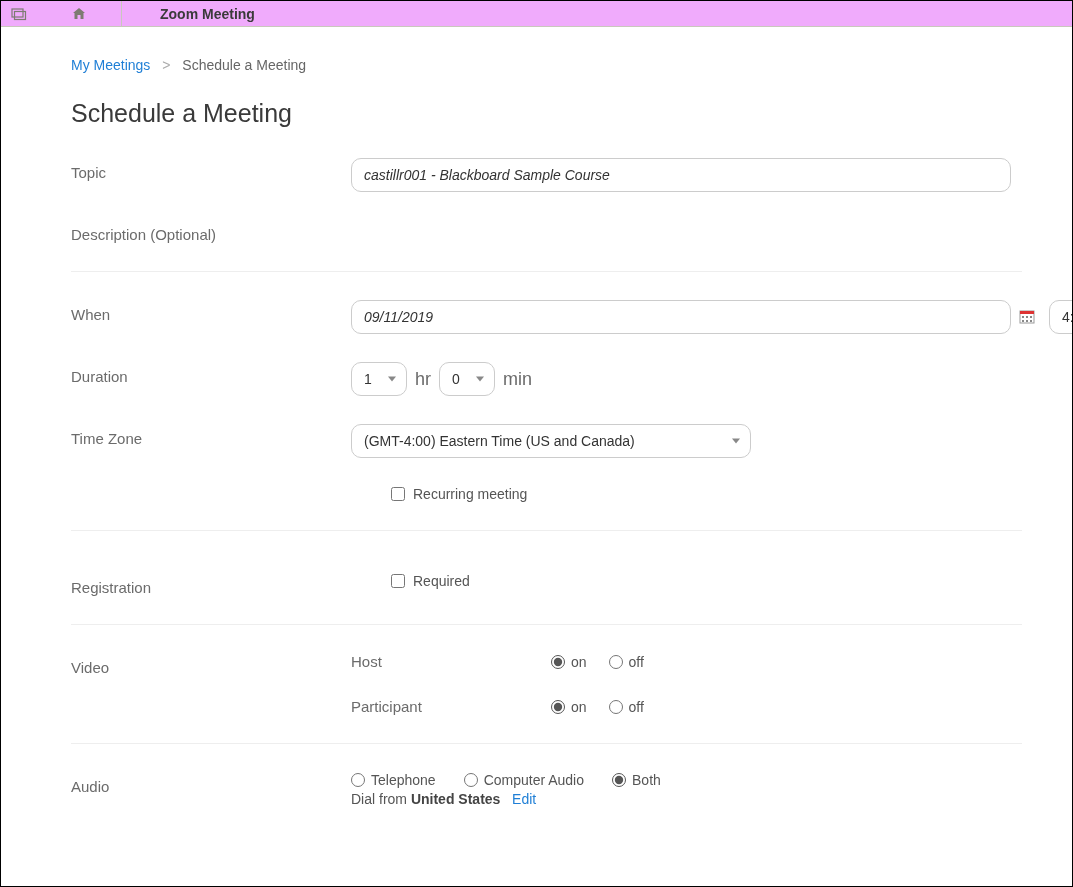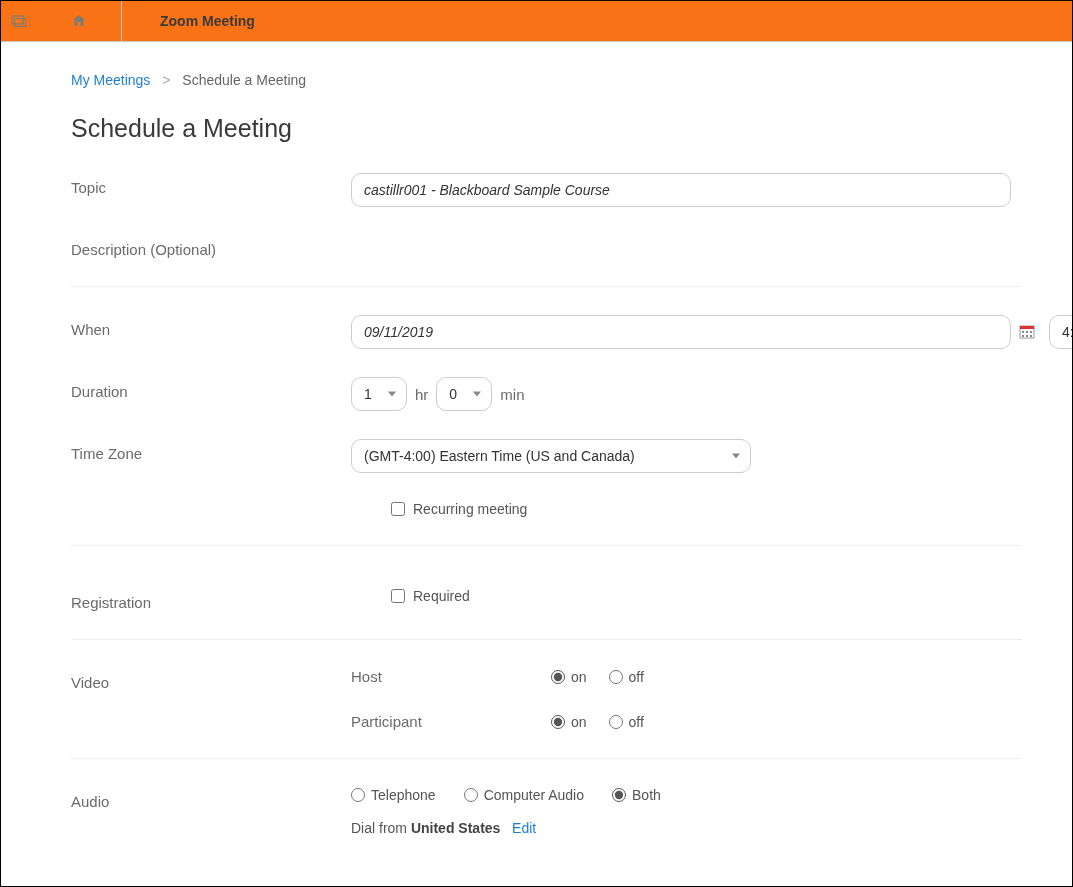--- a/index.html
+++ b/index.html
@@ -7,22 +7,22 @@
     font-family: -apple-system, BlinkMacSystemFont, "Segoe UI", Helvetica, Arial, sans-serif;
     color: #333;
     background: #fff;
     width: 1073px;
     height: 887px;
     border: 1px solid #000;
     overflow: hidden;
   }
   
   .topbar {
-    height: 41px;
-    background: #f97316;
+    height: 26px;
+    background: #f0abfc;
     border-bottom: 1px solid #c9c7bd;
     display: flex;
     align-items: stretch;
     font-size: 13px;
     color: #444;
     gap: 24px;
   }
   .topbar .icon-cell {
     width: 36px;
     display: flex;
@@ -147,21 +147,21 @@
     font-size: 14px;
     color: #333;
   }
   .cal-icon {
     display: inline-flex;
     width: 16px; height: 16px;
     margin: 0 14px 0 8px;
     vertical-align: middle;
   }
   .inline-label {
-    font-size: 15px;
+    font-size: 18px;
     color: #6b6b6b;
     margin: 0 8px;
   }
 
   .checkbox-row, .radio-row {
     display: flex;
     align-items: center;
     gap: 8px;
     padding-left: 40px;
   }
@@ -179,21 +179,21 @@
     gap: 6px;
     font-size: 14px;
     color: #555;
   }
   .radio-item input[type="radio"] {
     width: 14px; height: 14px;
     accent-color: #555;
   }
 
   .link-blue { color: #1f7fd6; text-decoration: none; cursor: pointer; }
-  .dial-line { font-size: 14px; color: #555; margin-top: 14px; }
+  .dial-line { font-size: 14px; color: #555; }
   .dial-line strong { font-weight: 600; color: #444; }
 </style>
 </head>
 <body>
 
 <div class="topbar">
   <div class="icon-cell">
     <svg width="16" height="14" viewBox="0 0 16 14">
         <rect x="1" y="2" width="11" height="8" fill="none" stroke="#7d7b72" stroke-width="1.2"></rect>
         <rect x="3.5" y="4.5" width="11" height="8" fill="none" stroke="#7d7b72" stroke-width="1.2"></rect>

